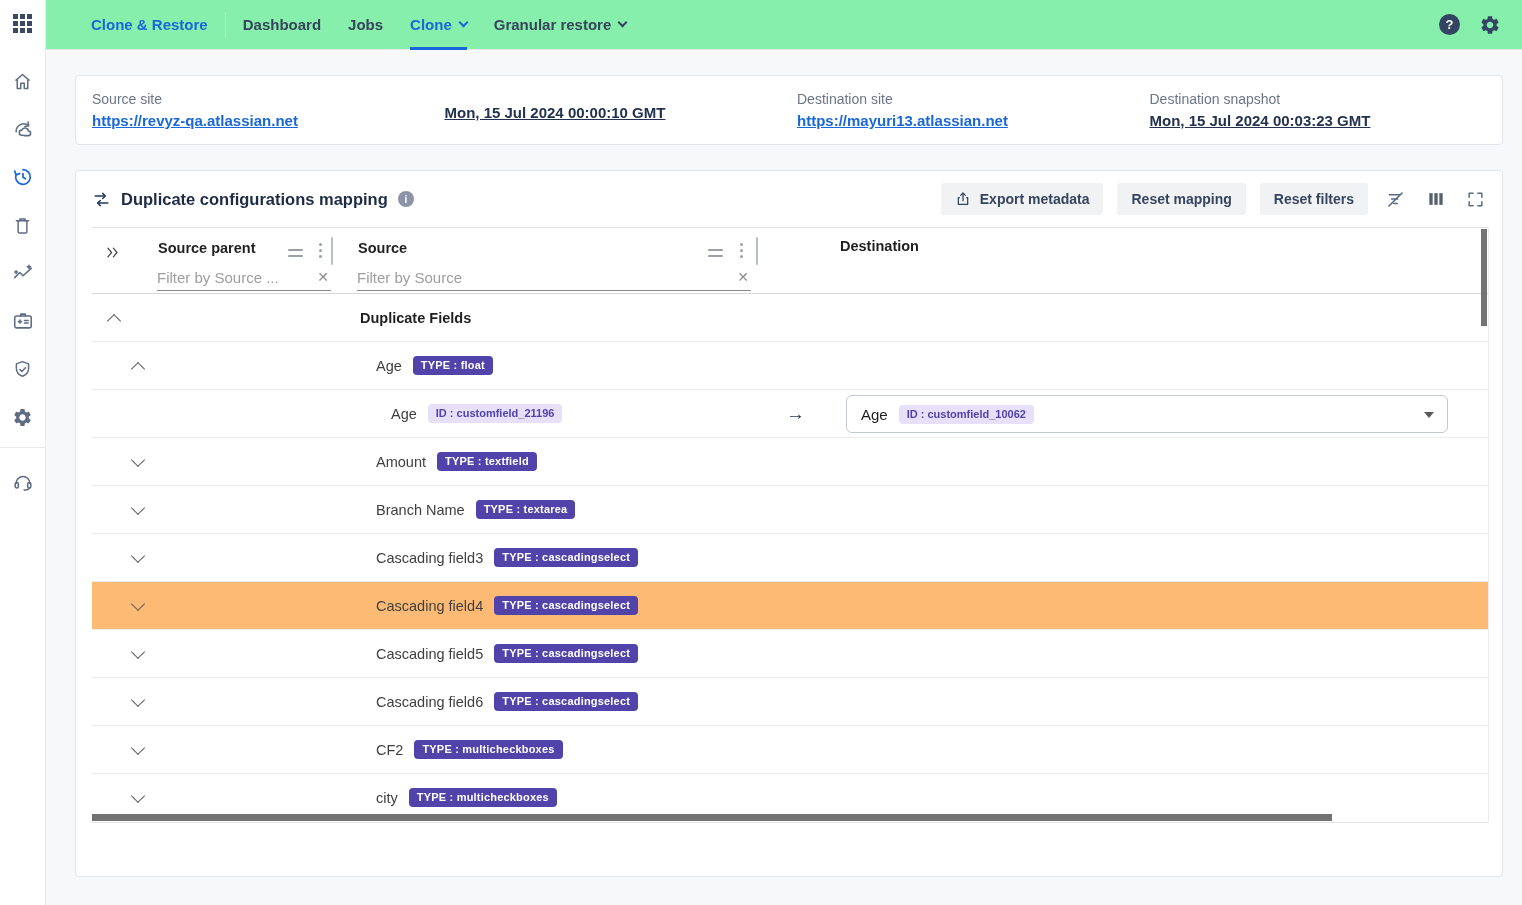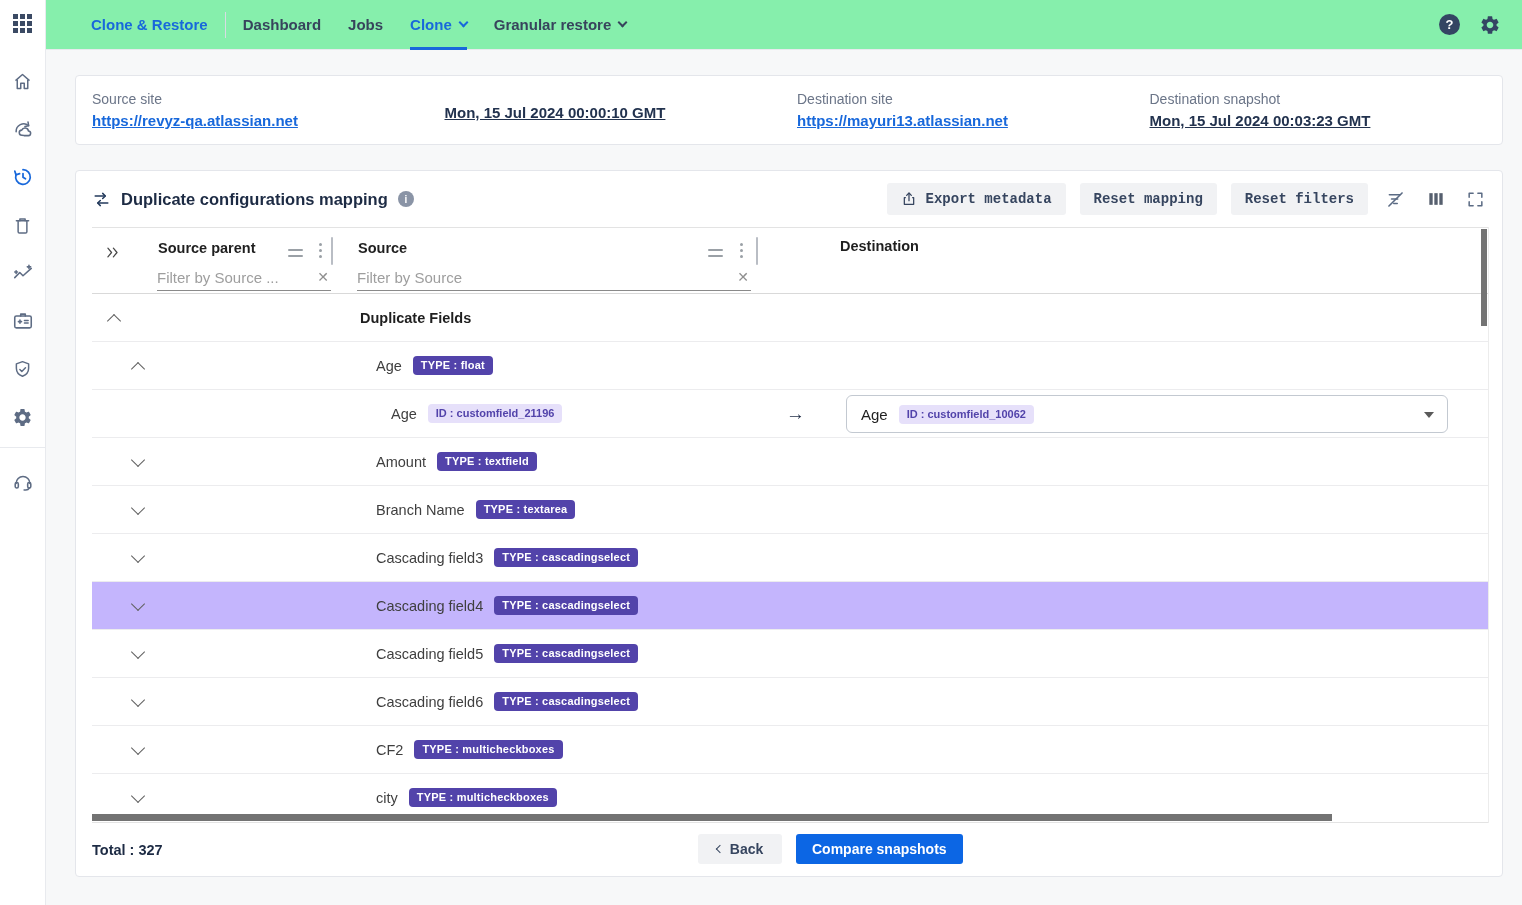--- a/index.html
+++ b/index.html
@@ -47,21 +47,21 @@
   .info-value { font-size:15px; font-weight:700; color:#22324e; margin-top:5px;text-decoration:underline; }
   .info-value.link { color:#1868db; cursor:pointer; }
 
   .panel { margin-top:25px; background:#fff; border:1px solid #e4e6eb; border-radius:4px;
            height:707px; position:relative; }
   .panel-header { height:56px; display:flex; align-items:center; padding:0 14px 0 16px; }
   .title-wrap { display:flex; align-items:center; gap:10px; }
   .panel-title { font-size:16.5px; font-weight:700; color:#1d2b44; }
   .info-circle { width:16px; height:16px; border-radius:50%; background:#8a94a6; color:#fff;
                  font-size:10px; font-weight:700; display:flex; align-items:center; justify-content:center; }
-  .header-actions { margin-left:auto; display:flex; align-items:center; gap:14px;font-family:Liberation Mono, monospace; }
+  .header-actions { margin-left:auto; display:flex; align-items:center; gap:14px; }
   .btn { height:32px; padding:0 14px; background:#f1f2f4; border:none; border-radius:3px;
          font-family:inherit; font-weight:700; font-size:14px; color:#36455f;
          display:flex; align-items:center; gap:9px; cursor:pointer; }
   .icon-btn { background:none; border:none; padding:3px; cursor:pointer; }
   .icon-btn:nth-of-type(1){ margin-left:8px; }
 
   
   .table { position:absolute; left:16px; right:13px; top:56px; border-right:1px solid #ececec; }
   .t-header { position:relative; height:67px; border-top:1px solid #e3e3e3; border-bottom:1px solid #d9d9d9; }
   .col-title { position:absolute; top:12px; font-size:14.5px; font-weight:700; color:#1f1f1f; }
@@ -72,21 +72,21 @@
   .col-sep { position:absolute; top:9px; width:2px; height:28px; background:#b9bdc4; border-radius:1px; }
   .filter { position:absolute; top:36px; height:27px; border-bottom:1px solid #8a8a8a;
             display:flex; align-items:center; }
   .filter input { flex:1; min-width:0; border:none; outline:none; background:transparent;
                   font-family:inherit; font-size:15px; color:#3c3c3c; padding:0; }
   .filter input::placeholder { color:#9e9e9e; }
   .filter .clear-x { color:#8f8f8f; font-size:14px; padding:0 2px 0 6px; cursor:pointer; }
 
   .t-body { height:519px; overflow:hidden; }
   .trow { position:relative; height:48px; border-bottom:1px solid #ececee; background:#fff; }
-  .trow.highlighted { background:#c4b5fd;padding-left:48px; }
+  .trow.highlighted { background:#fdba74;padding-left:48px; }
   .chev { position:absolute; top:50%; width:10px; height:10px;
           border-right:1.8px solid #606060; border-bottom:1.8px solid #606060; cursor:pointer; }
   .chev.down { transform:translateY(-70%) rotate(45deg); }
   .chev.up   { transform:translateY(-20%) rotate(225deg); }
   .chev.lvl1 { left:17px; } .chev.lvl2 { left:41px; }
   .row-content { position:absolute; top:0; height:100%; display:flex; align-items:center; gap:11px; }
   .row-content.group { left:268px; } .row-content.field { left:284px; } .row-content.mapping { left:299px; }
   .row-label { font-size:14.5px; color:#3f3f3f; }
   .group-label { font-size:14.5px; font-weight:700; color:#1f1f1f; }
   .type-badge { background:#5243aa; color:#fff; font-size:11px; font-weight:700;
@@ -450,25 +450,15 @@
                 <span class="type-badge">TYPE : multicheckboxes</span>
               </div>
             </div>
           </div>
 
         <div class="hscroll">
           <div class="hthumb"></div>
         </div>
       </div>
 
-      <div class="panel-footer">
-        <span class="total">Total : 327</span>
-        <span class="footer-btns">
-          <button class="btn btn-back">
-            <span class="back-chev"></span>
-            <span>Back</span>
-          </button>
-          <button class="btn-primary">Compare snapshots</button>
-        </span>
-      </div>
     </section>
   </div>
 </div>
 
 </body></html>

